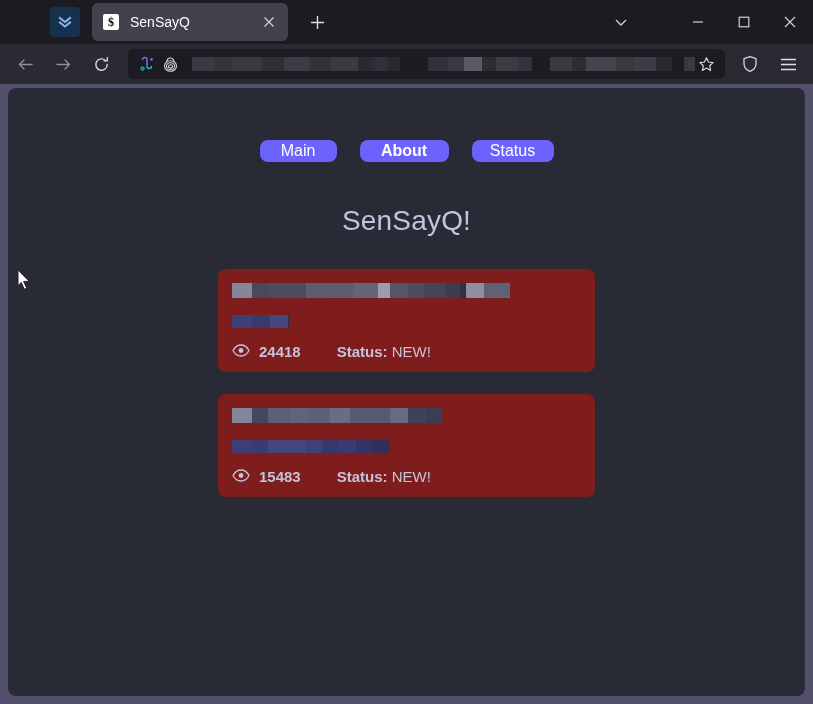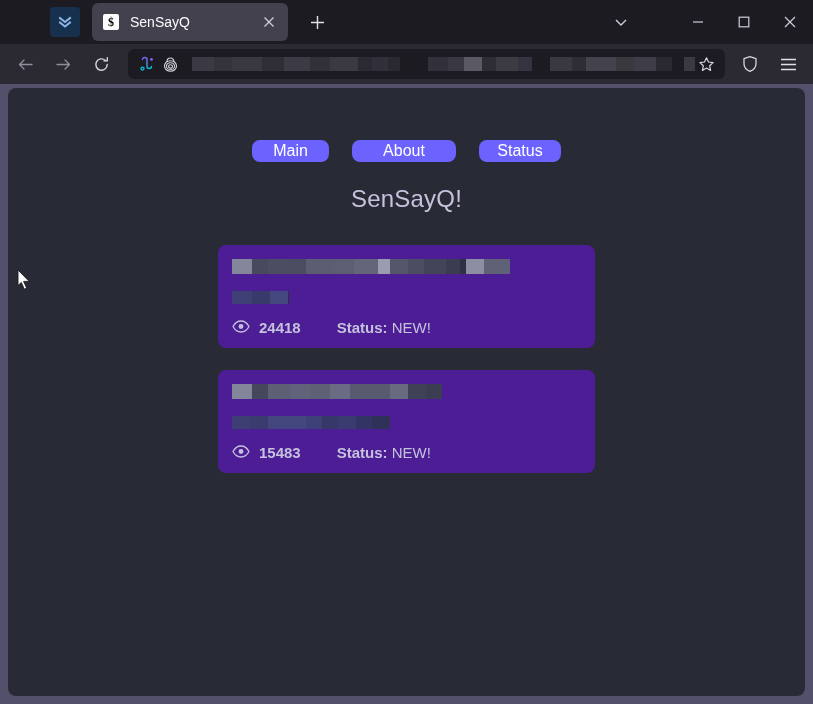--- a/index.html
+++ b/index.html
@@ -180,42 +180,42 @@
     border: none;
     border-radius: 8px;
     font-size: 16px;
     font-family: "Liberation Sans", sans-serif;
     padding: 2px 0;
     width: 77px;
     text-align: center;
     cursor: pointer;
     line-height: 1.15;
   }
-  #page-btn-about { width: 104px; }
+  #page-btn-about { width: 89px; font-weight: bold; }
   #page-btn-rules { width: 82px; }
 
   #page-title {
     text-align: center;
     color: #c5c2dd;
-    font-size: 24px;
+    font-size: 28px;
     font-weight: normal;
-    margin-top: 23px;
+    margin-top: 43px;
     letter-spacing: 0.2px;
   }
 
   #card-list {
     margin-top: 32px;
     display: flex;
     flex-direction: column;
     align-items: center;
     gap: 22px;
   }
   .card {
     width: 377px;
-    background: #4c1d95;
+    background: #7f1d1d;
     border-radius: 8px;
     padding: 14px 14px 12px 14px;
   }
   .card-redacted-title {
     display: flex;
     height: 15px;
     margin-bottom: 17px;
   }
   .card-redacted-title .blk { height: 15px; flex: 0 0 auto; }
   .card-redacted-link {

